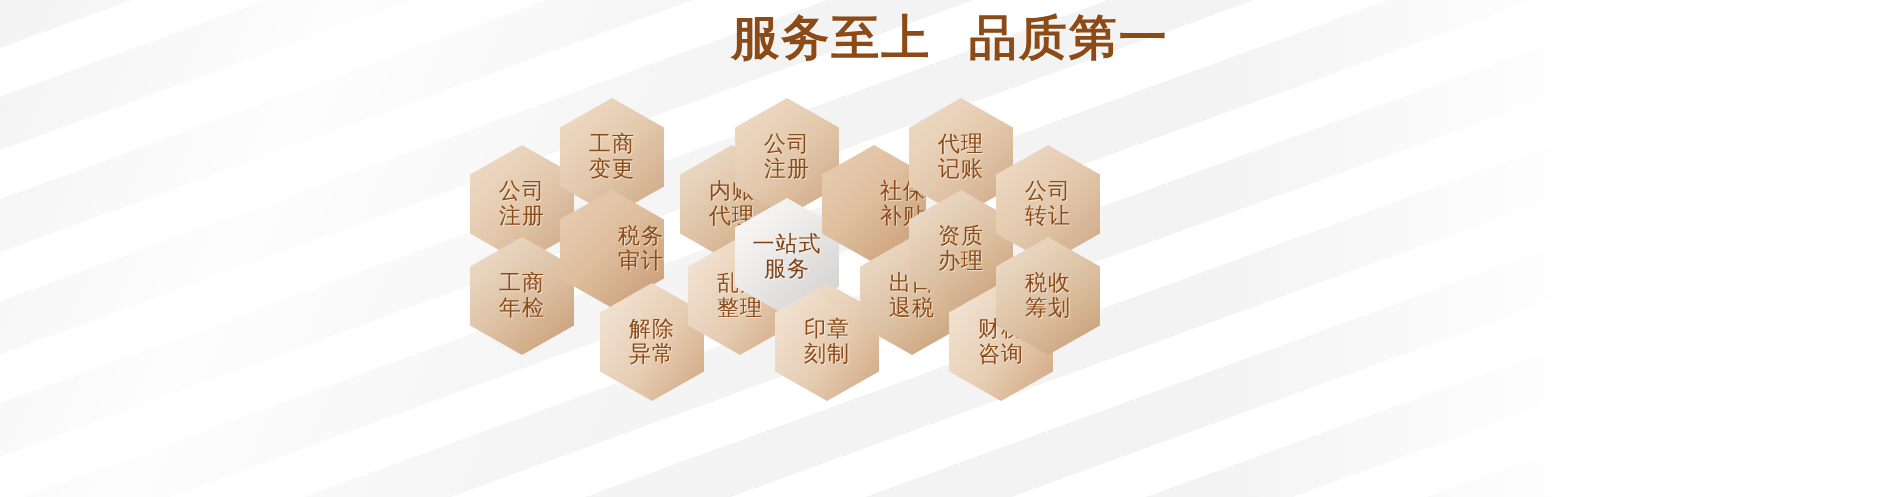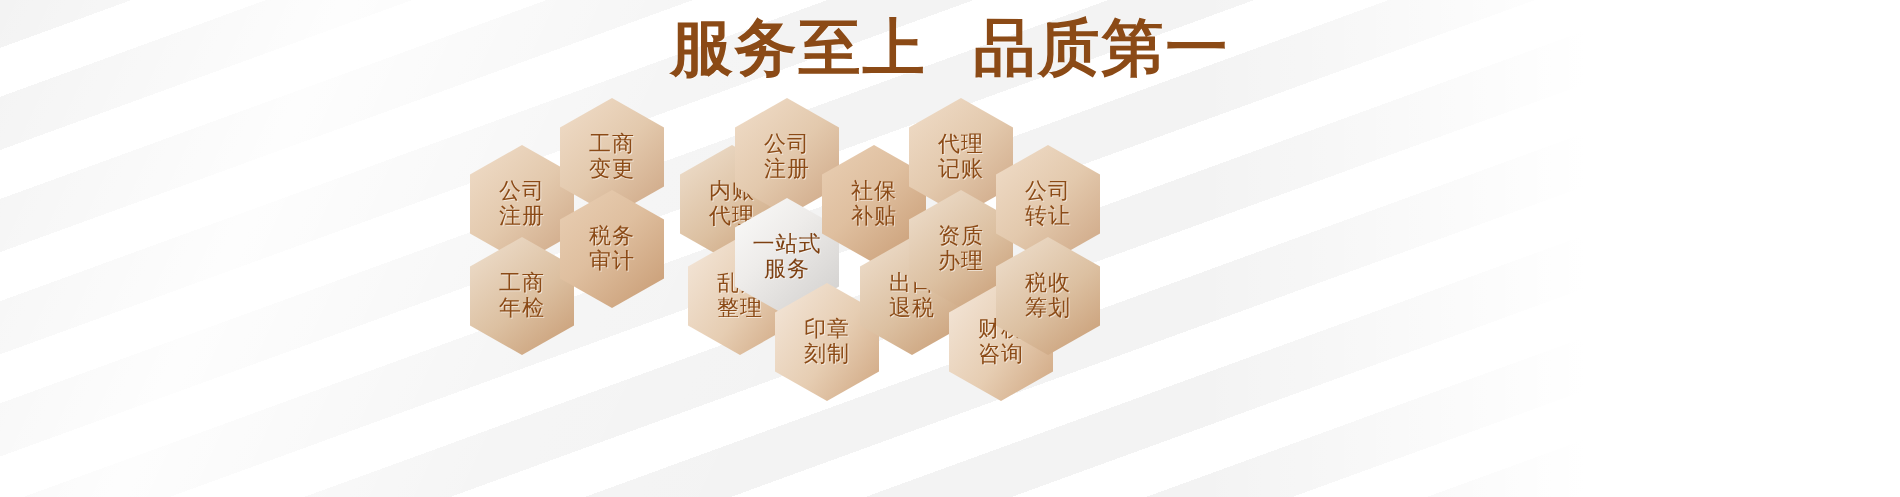--- a/index.html
+++ b/index.html
@@ -30,21 +30,21 @@
   }
   .bg-fade-right{
     position:absolute;right:0;top:0;width:700px;height:497px;
     background:linear-gradient(90deg, rgba(255,255,255,0) 0%, #ffffff 55%);
     z-index:1;pointer-events:none;
   }
 
   #title{
     position:absolute;left:0;top:6px;width:1900px;
     text-align:center;z-index:5;
-    font-size:62px;font-weight:bold;letter-spacing:2px;
+    font-size:48px;font-weight:bold;letter-spacing:2px;
     color:#8B4A16;
     white-space:pre;
     font-family:"DejaVu Sans","Liberation Sans",sans-serif;
     text-shadow:0 1px 0 rgba(255,255,255,.6);
   }
 
   #honeycomb{
     position:absolute;left:0;top:0;width:1900px;height:497px;z-index:4;
   }
   .hex{
@@ -56,21 +56,21 @@
     box-sizing:border-box;
   }
   .hex .label{
     font-size:22px;line-height:1.12;font-weight:normal;
     color:#8B4A16;
     font-family:"DejaVu Sans","Liberation Sans",sans-serif;
     text-shadow:1px 1px 0 rgba(255,255,255,.55);
     white-space:pre-line;
     letter-spacing:1px;
   }
-  .tone-a{background:linear-gradient(135deg,#e9cfb4 0%,#dfbf9f 45%,#c79a72 100%);}
+  .tone-a{background:linear-gradient(135deg,#e9cfb4 0%,#dfbf9f 45%,#c79a72 100%);justify-content:flex-end;}
   .tone-b{background:linear-gradient(135deg,#f0ddc9 0%,#e3c9ad 50%,#cda583 100%);}
   .tone-c{background:linear-gradient(140deg,#efe0cf 0%,#dcc0a1 55%,#c79a72 100%);}
   .tone-d{background:linear-gradient(125deg,#f4e7da 0%,#e6cdb2 55%,#cfa57f 100%);margin-left:40px;}
   .tone-center{background:linear-gradient(135deg,#fbfbfa 0%,#eeecea 40%,#cfcdcb 100%);}
   .tone-center .label{color:#7d4012;}
 </style>
 </head>
 <body>
 
 <div id="stage">
@@ -89,20 +89,24 @@
         <span class="label">工商
 年检</span>
       </div>
       <div class="hex tone-b" style="left: 560px; top: 98px;">
         <span class="label">工商
 变更</span>
       </div>
       <div class="hex tone-a" style="left: 560px; top: 190px;">
         <span class="label">税务
 审计</span>
+      </div>
+      <div class="hex tone-d" style="left: 560px; top: 283px;">
+        <span class="label">解除
+异常</span>
       </div>
       <div class="hex tone-c" style="left: 648px; top: 145px; margin-left: 32px;">
         <span class="label">内账
 代理</span>
       </div>
       <div class="hex tone-d" style="left: 648px; top: 237px;">
         <span class="label">乱账
 整理</span>
       </div>
       <div class="hex tone-b" style="left: 735px; top: 98px;">

